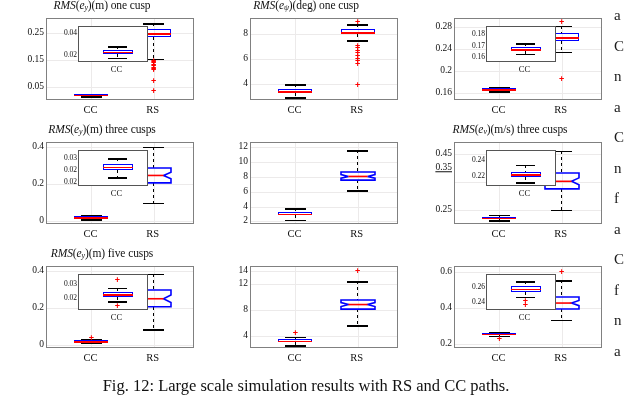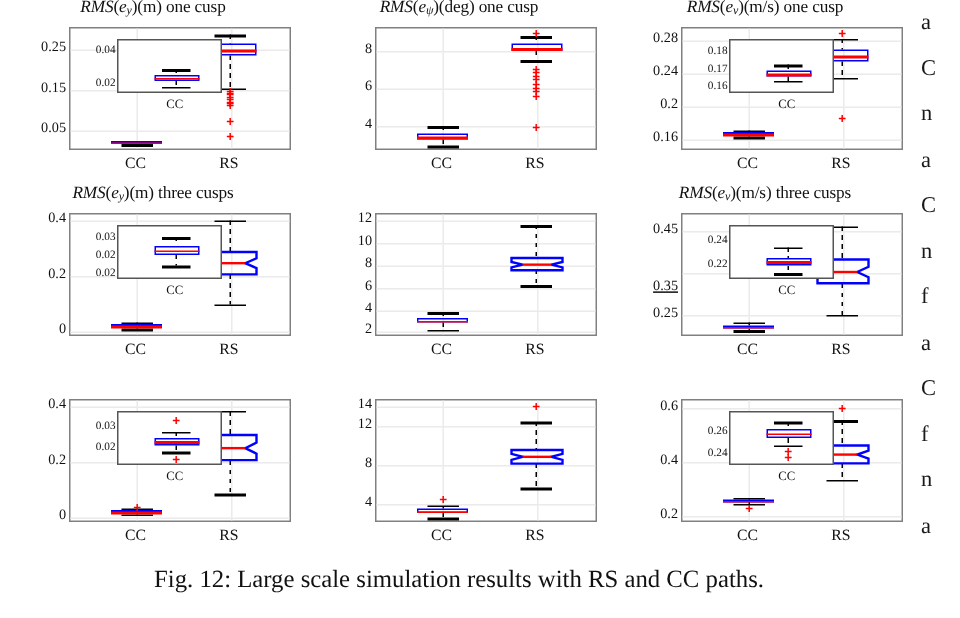--- a/index.html
+++ b/index.html
@@ -201,21 +201,20 @@
             <div class="outl" style="top: 39.7576px;">+</div>
             <div class="outl" style="top: 41.6212px;">+</div>
             <div class="outl" style="top: 44.7273px;">+</div>
             <div class="outl" style="top: 66.4697px;">+</div>
           </div>
         </div>
         <div class="xlab" style="left: 60.4px;">CC</div>
         <div class="xlab" style="left: 122.56px;">RS</div>
       </div>
       <div class="panel">
-        <div class="ptitle"><span class="mathit">RMS</span>(<span class="mathit">e</span><span class="sub">v</span>)(m/s) one cusp</div>
         <div class="plotbox">
           <div class="gridline" style="top: 8.2px;"></div>
           <div class="ytick" style="top: 8.2px;">0.28</div>
           <div class="gridline" style="top: 30.0667px;"></div>
           <div class="ytick" style="top: 30.0667px;">0.24</div>
           <div class="gridline" style="top: 51.9333px;"></div>
           <div class="ytick" style="top: 51.9333px;">0.2</div>
           <div class="gridline" style="top: 73.8px;"></div>
           <div class="ytick" style="top: 73.8px;">0.16</div>
           <div class="vgrid" style="left: 44.4px;"></div>
@@ -348,21 +347,21 @@
         </div>
         <div class="xlab" style="left: 60.4px;">CC</div>
         <div class="xlab" style="left: 122.56px;">RS</div>
       </div>
       <div class="panel">
         <div class="ptitle"><span class="mathit">RMS</span>(<span class="mathit">e</span><span class="sub">v</span>)(m/s) three cusps</div>
         <div class="plotbox">
           <div class="gridline" style="top: 11.1186px;"></div>
           <div class="ytick" style="top: 11.1186px;">0.45</div>
           <div class="gridline" style="top: 38.9153px;"></div>
-          <div class="ytick" style="top: 49px; text-decoration: underline;">0.35</div>
+          <div class="ytick" style="top: 25px; text-decoration: underline;">0.35</div>
           <div class="gridline" style="top: 66.7119px;"></div>
           <div class="ytick" style="top: 66.7119px;">0.25</div>
           <div class="vgrid" style="left: 44.4px;"></div>
           <div class="vgrid" style="left: 106.56px;"></div>
           <div class="bp" style="left: 44.4px; top: 0px; width: 0px; height: 82px;">
             <div class="whisk" style="top: 71.7153px; height: 1.94576px; background: repeating-linear-gradient(rgb(0, 0, 0) 0px, rgb(0, 0, 0) 3px, transparent 3px, transparent 6px);"></div>
             <div class="whisk" style="top: 75.6068px; height: 1.6678px; background: repeating-linear-gradient(rgb(0, 0, 0) 0px, rgb(0, 0, 0) 3px, transparent 3px, transparent 6px);"></div>
             <div class="cap" style="top: 71.7153px; width: 21.08px; margin-left: -10.54px;"></div>
             <div class="cap" style="top: 77.2746px; width: 21.08px; margin-left: -10.54px;"></div>
             <div class="box" style="top: 73.661px; height: 1.94576px; width: 34px; margin-left: -17px;"></div>
@@ -393,20 +392,21 @@
               <div class="cap" style="top: 13.7872px; width: 18.6px; margin-left: -9.3px;"></div>
               <div class="cap" style="top: 31.4043px; width: 18.6px; margin-left: -9.3px;"></div>
               <div class="box" style="top: 21.0638px; height: 4.59574px; width: 30px; margin-left: -15px;"></div>
               <div class="med" style="top: 23.3617px; width: 30px; margin-left: -15px;"></div>
             </div>
           </div>
           <div class="inset-label" style="left: 18.5px; top: 38px;">CC</div>
         </div>
       </div>
       <div class="panel">
+        <div class="ptitle"><span class="mathit">RMS</span>(<span class="mathit">e</span><span class="sub">y</span>)(m) five cusps</div>
         <div class="plotbox">
           <div class="gridline" style="top: 3.72727px;"></div>
           <div class="ytick" style="top: 4px;">0.4</div>
           <div class="gridline" style="top: 41px;"></div>
           <div class="ytick" style="top: 41px;">0.2</div>
           <div class="gridline" style="top: 78.2727px;"></div>
           <div class="ytick" style="top: 78.2727px;">0</div>
           <div class="vgrid" style="left: 44.4px;"></div>
           <div class="vgrid" style="left: 106.56px;"></div>
           <div class="bp" style="left: 44.4px; top: 0px; width: 0px; height: 82px;">

